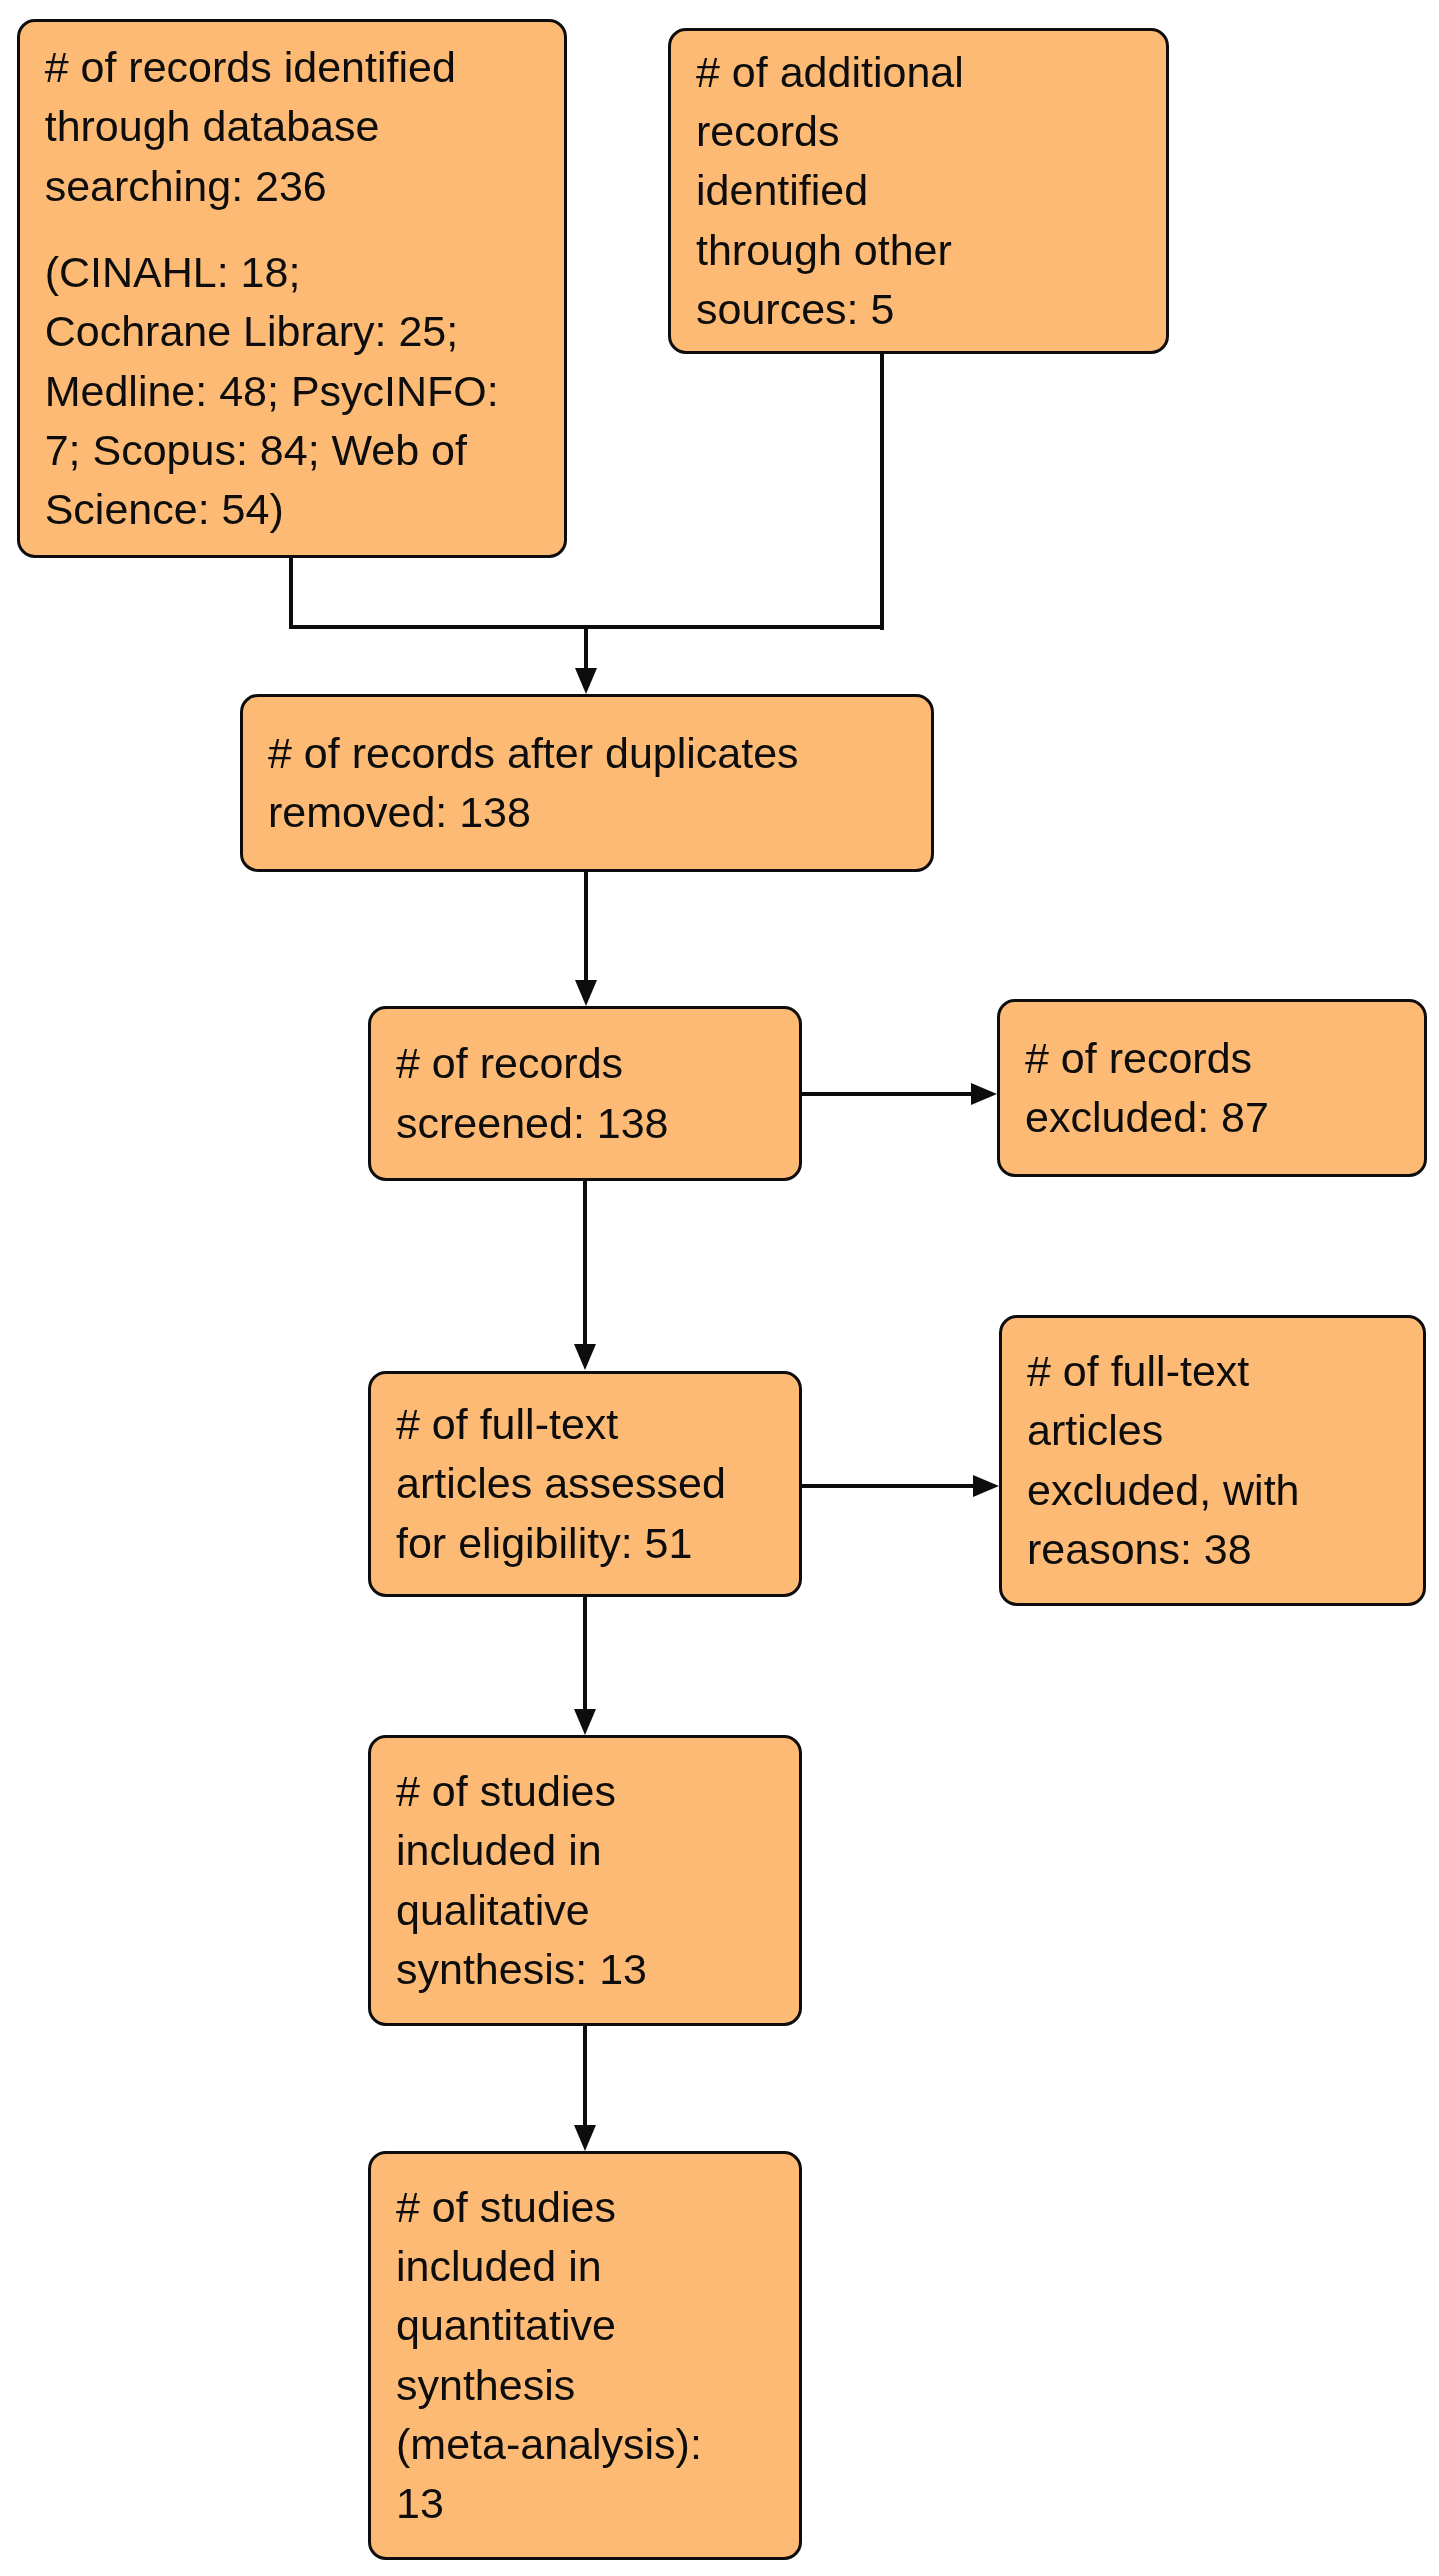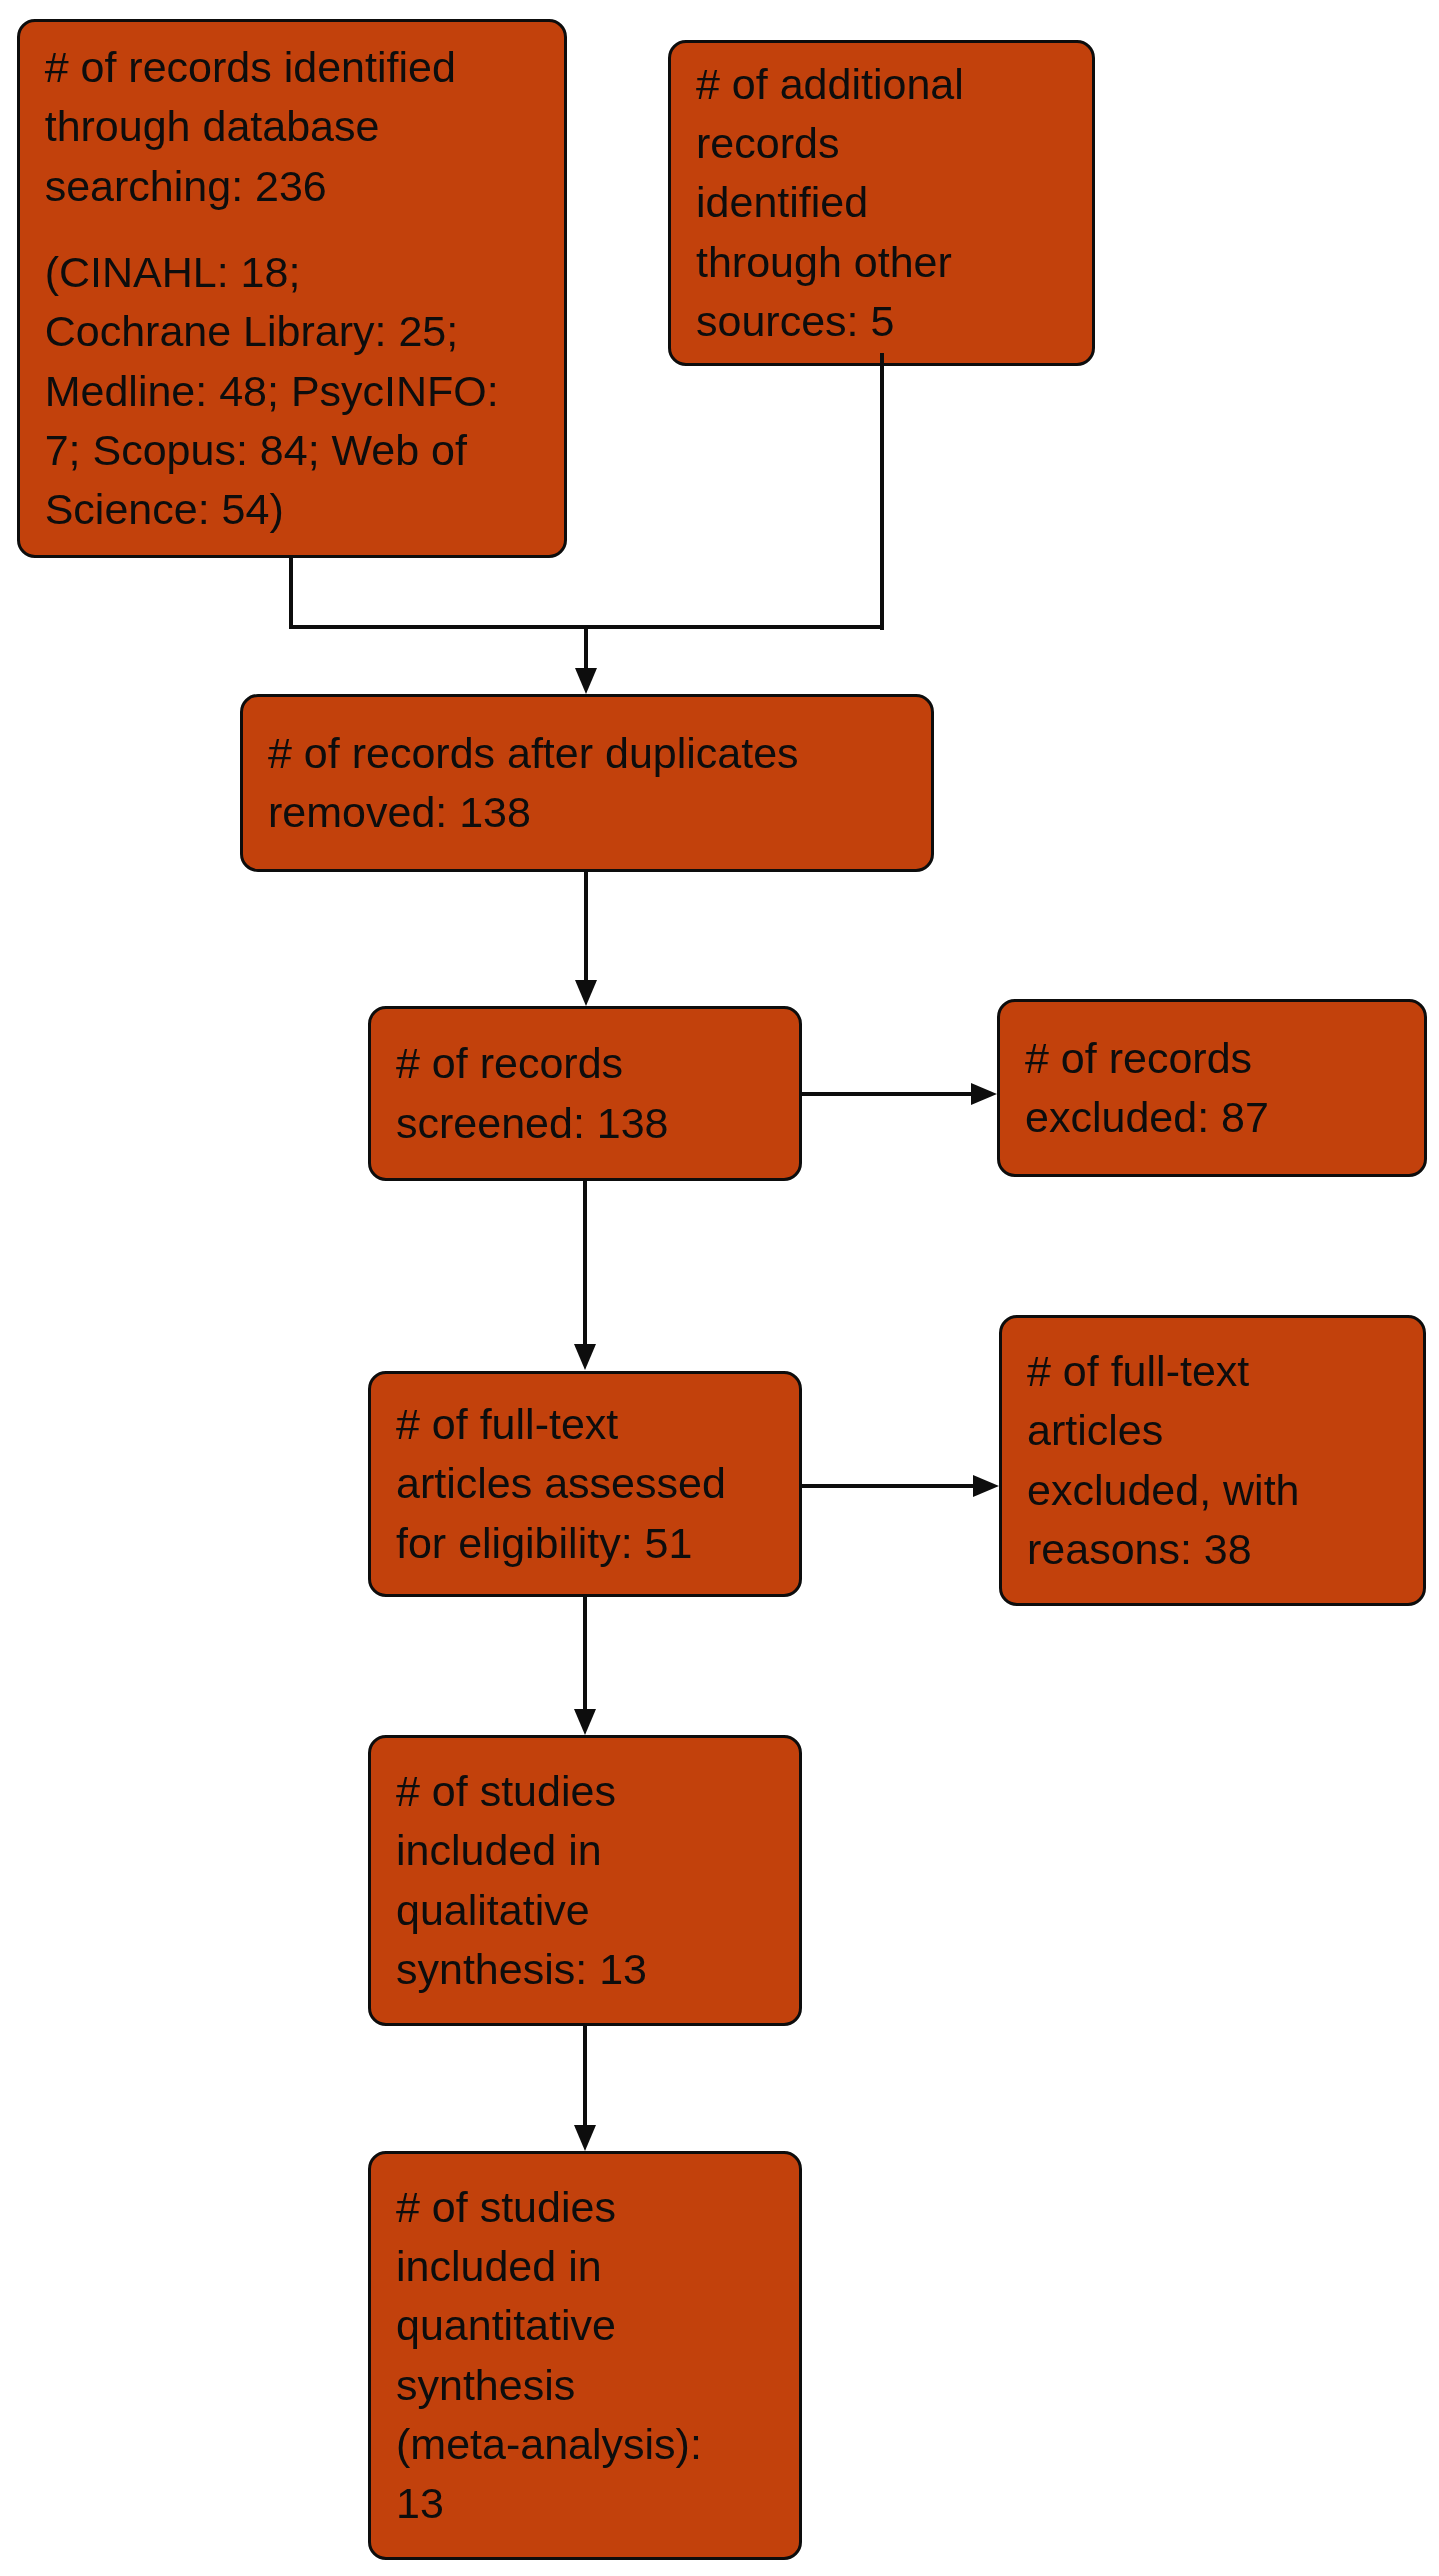--- a/index.html
+++ b/index.html
@@ -7,21 +7,21 @@
     position: relative;
     width: 1440px;
     height: 2576px;
     background: #ffffff;
     font-family: "Liberation Sans", "DejaVu Sans", sans-serif;
     color: #0d0d0d;
   }
   .node {
     position: absolute;
     box-sizing: border-box;
-    background: #c2410c;
+    background: #fdba74;
     border: 3.5px solid #0d0d0d;
     border-radius: 18px;
     display: flex;
     flex-direction: column;
     justify-content: center;
     padding: 19.4px 25px;
     font-size: 43px;
     line-height: 1.38;
     white-space: pre-line;
   }
@@ -34,21 +34,21 @@
     border-top: 26px solid #0d0d0d;
   }
   .head-right {
     position: absolute; width: 0; height: 0;
     border-top: 11px solid transparent;
     border-bottom: 11px solid transparent;
     border-left: 26px solid #0d0d0d;
   }
   
   #box-identified        { left: 16.7px;   top: 19.4px;   width: 550px;  height: 539px; }
-  #box-additional        { left: 668px;  top: 40px;   width: 427px;  height: 326px; }
+  #box-additional        { left: 668px;  top: 28px;   width: 501px;  height: 326px; }
   #box-deduped           { left: 240px;  top: 694px; width: 694px; height: 178px; }
   #box-screened          { left: 368px;  top: 1006px; width: 434px;  height: 175px; }
   #box-excluded          { left: 997px; top: 999px; width: 430px;  height: 178px; }
   #box-fulltext          { left: 368px;  top: 1371px; width: 434px;  height: 226px; }
   #box-fulltext-excluded { left: 999px; top: 1315px; width: 427px;  height: 291px; }
   #box-qualitative       { left: 368px;  top: 1735px; width: 434px;  height: 291px; }
   #box-quantitative      { left: 368px;  top: 2151px; width: 434px;  height: 409px; }
   
   #line-from-identified  { left: 289px;  top: 557px;  width: 4.2px;   height: 72px; }
   #line-from-additional  { left: 880px; top: 353px;  width: 4.2px;   height: 277px; }

